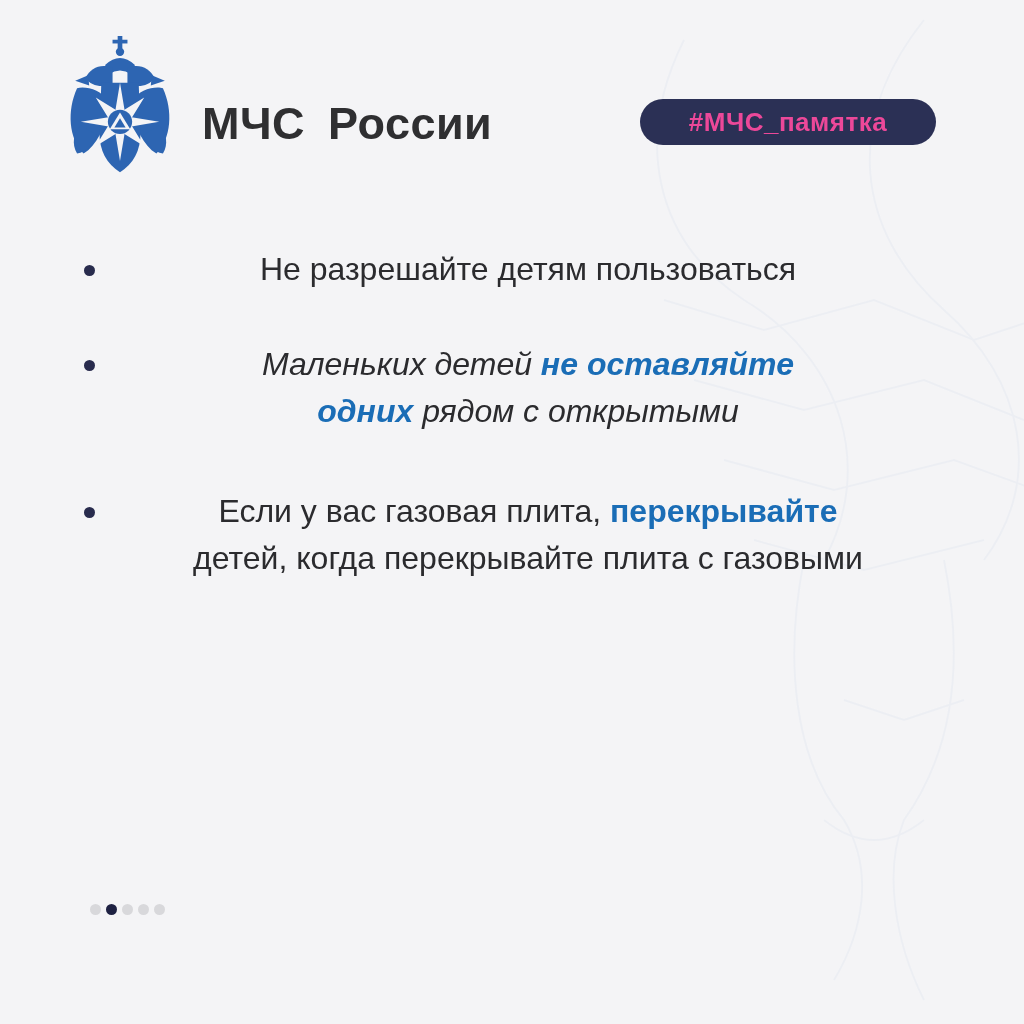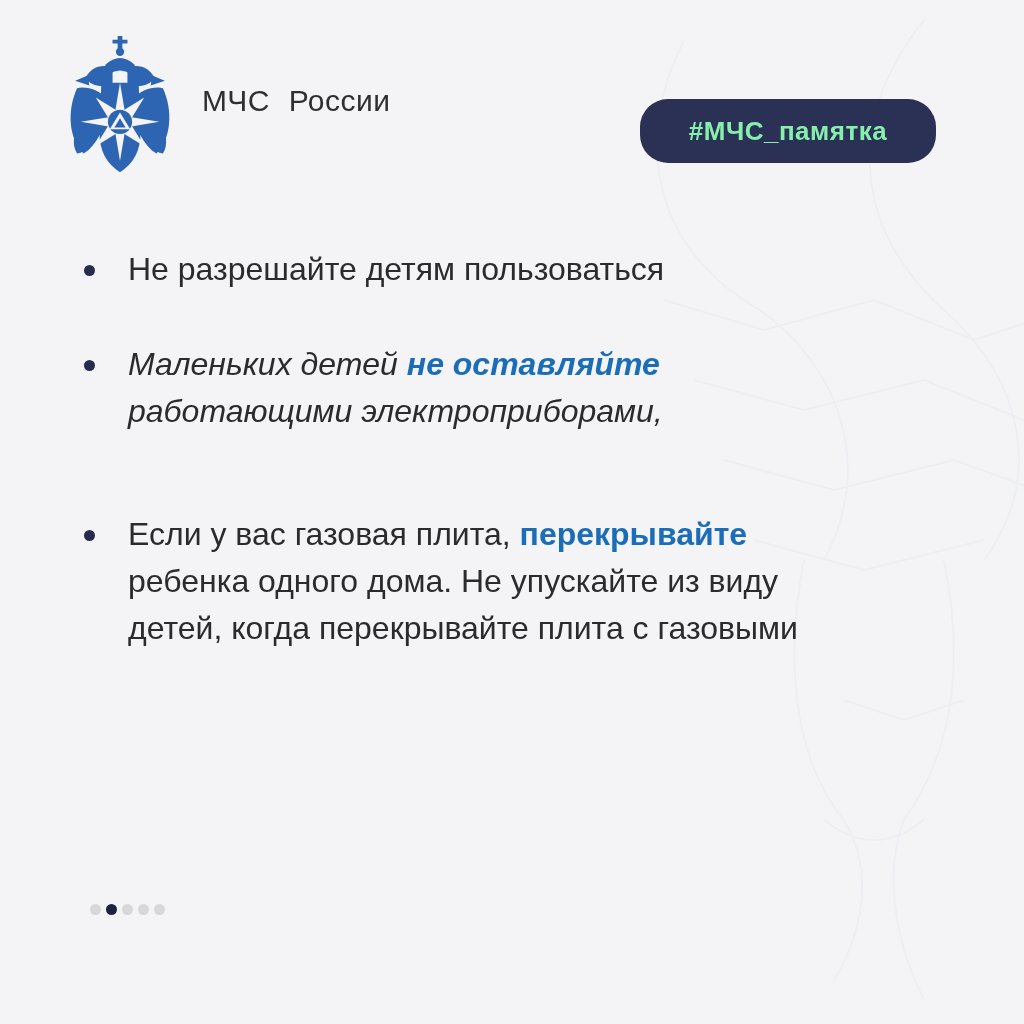--- a/index.html
+++ b/index.html
@@ -9,43 +9,43 @@
     background:var(--bg,#f4f4f6);
     font-family:"Liberation Sans","DejaVu Sans",sans-serif;
     -webkit-font-smoothing:antialiased;
   }
   .watermark{
     position:absolute;right:-40px;top:0;width:520px;height:1024px;
     opacity:.65;pointer-events:none;
   }
   .logo{position:absolute;left:64px;top:34px;width:112px;height:144px;}
   .title{
-    position:absolute;left:202px;top:76px;
-    font-size:30px;line-height:50px;font-weight:normal;
+    position:absolute;left:202px;top:99px;
+    font-size:45px;line-height:50px;font-weight:bold;
     color:#2f2f31;letter-spacing:.5px;word-spacing:10px;white-space:nowrap;
   }
   .badge{
-    position:absolute;left:640px;top:99px;width:296px;height:64px;
+    position:absolute;left:640px;top:99px;width:296px;height:46px;
     background:var(--badge,#2b3055);border-radius:28px;
     display:flex;align-items:center;justify-content:center;
-    color:#86efac;font-weight:bold;font-size:26px;letter-spacing:.5px;
+    color:#ec4899;font-weight:bold;font-size:26px;letter-spacing:.5px;
   }
   .bullets{
     position:absolute;left:128px;top:246px;width:800px;
     margin:0;padding:0;list-style:none;
-    font-size:32px;line-height:47px;color:var(--text,#2b2b2e);
+    font-size:32px;line-height:47px;color:var(--text,#2b2b2e);text-align:center;
   }
   .bullets li{position:relative;}
   .bullets li::before{
     content:"";position:absolute;left:-44px;top:19px;
     width:11px;height:11px;border-radius:50%;
     background:#282b4d;
   }
   .bullets li:nth-child(2){margin-top:48px;font-style:italic;}
-  .bullets li:nth-child(3){margin-top:76px;}
+  .bullets li:nth-child(3){margin-top:53px;}
   .line{white-space:nowrap;}
   .seg.accent{color:var(--accent,#1a6db6);font-weight:bold;}
   .dots{position:absolute;left:90px;top:904px;display:flex;gap:5px;}
   .dot{width:11px;height:11px;border-radius:50%;background:var(--dot,#d8d8db);}
   .dot.active{background:var(--dotActive,#1e2142);}
 </style>
 </head>
 <body style="--bg: #f4f4f6; --text: #2b2b2e; --accent: #1a6db6; --badge: #2b3055; --dot: #d8d8db; --dotActive: #1e2142;">
 
 <svg class="watermark" viewBox="0 0 520 1024" fill="none" stroke="#e9ecf2" stroke-width="2">
@@ -89,25 +89,24 @@
 <div class="badge">
   <span>#МЧС_памятка</span>
 </div>
 
 <ul class="bullets">
     <li>
       <div class="line"><span class="seg">Не разрешайте детям пользоваться</span></div>
     </li>
     <li>
       <div class="line"><span class="seg">Маленьких детей </span><span class="seg accent">не оставляйте</span></div>
-      <div class="line"><span class="seg">работающими электроприборами,</span></div>
+      <div class="line"><span class="seg accent">одних</span><span class="seg"> рядом с открытыми</span></div>
     </li>
     <li>
       <div class="line"><span class="seg">Если у вас газовая плита, </span><span class="seg accent">перекрывайте</span></div>
-      <div class="line"><span class="seg">ребенка одного дома. Не упускайте из виду</span></div>
       <div class="line"><span class="seg">детей, когда перекрывайте плита с газовыми</span></div>
     </li>
   </ul>
 
 <div class="dots">
     <div class="dot"></div>
     <div class="dot active"></div>
     <div class="dot"></div>
     <div class="dot"></div>
     <div class="dot"></div>

